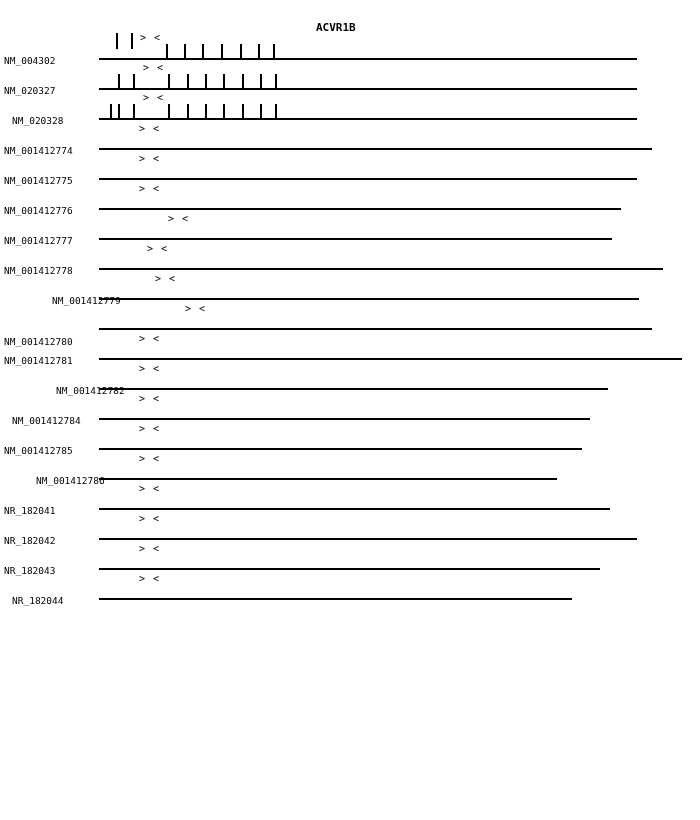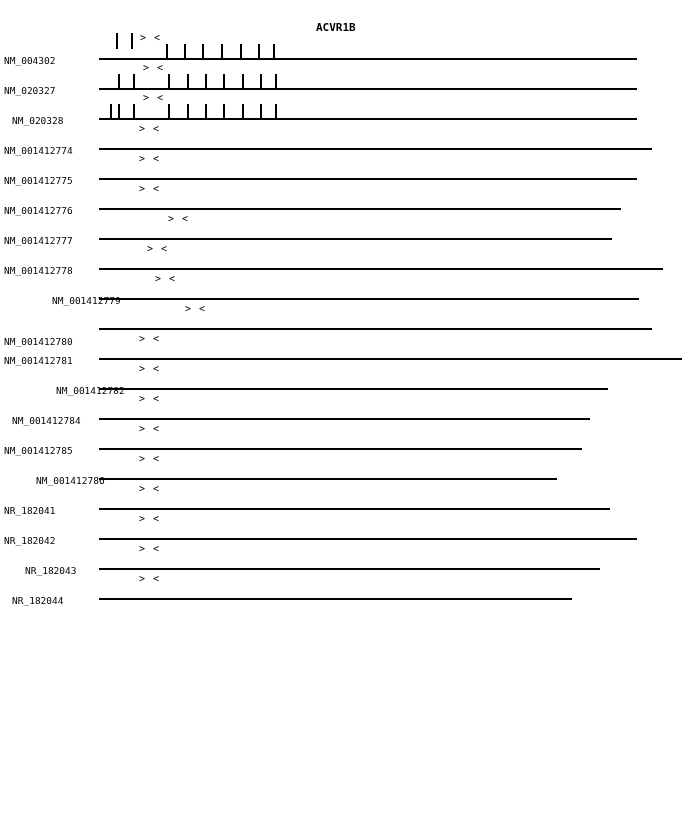--- a/index.html
+++ b/index.html
@@ -135,20 +135,20 @@
       <div class="arrow-pair" style="left: 139px; top: 424px;">&gt; &lt;</div>
       <div class="track-label" style="left: 4px; top: 476px; margin-left: 32px;">NM_001412786</div>
       <div class="track-line" style="left: 99px; top: 478px; width: 458px;"></div>
       <div class="arrow-pair" style="left: 139px; top: 454px;">&gt; &lt;</div>
       <div class="track-label" style="left: 4px; top: 506px;">NR_182041</div>
       <div class="track-line" style="left: 99px; top: 508px; width: 511px;"></div>
       <div class="arrow-pair" style="left: 139px; top: 484px;">&gt; &lt;</div>
       <div class="track-label" style="left: 4px; top: 536px;">NR_182042</div>
       <div class="track-line" style="left: 99px; top: 538px; width: 538px;"></div>
       <div class="arrow-pair" style="left: 139px; top: 514px;">&gt; &lt;</div>
-      <div class="track-label" style="left: 4px; top: 566px; margin-left: 21px;">NR_182043</div>
+      <div class="track-label" style="left: 4px; top: 566px;">NR_182043</div>
       <div class="track-line" style="left: 99px; top: 568px; width: 501px;"></div>
       <div class="arrow-pair" style="left: 139px; top: 544px;">&gt; &lt;</div>
       <div class="track-label" style="left: 12px; top: 596px;">NR_182044</div>
       <div class="track-line" style="left: 99px; top: 598px; width: 473px;"></div>
       <div class="arrow-pair" style="left: 139px; top: 574px;">&gt; &lt;</div>
     </div>
 </div>
 
 </body></html>

